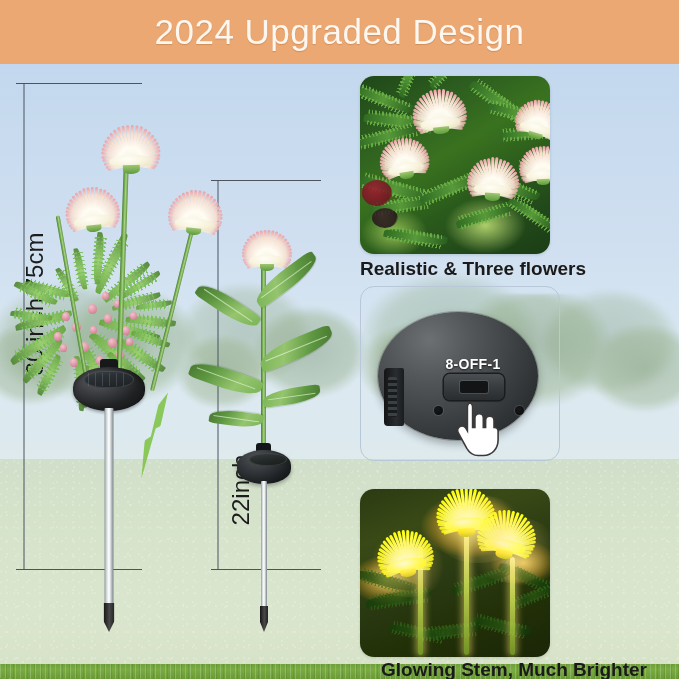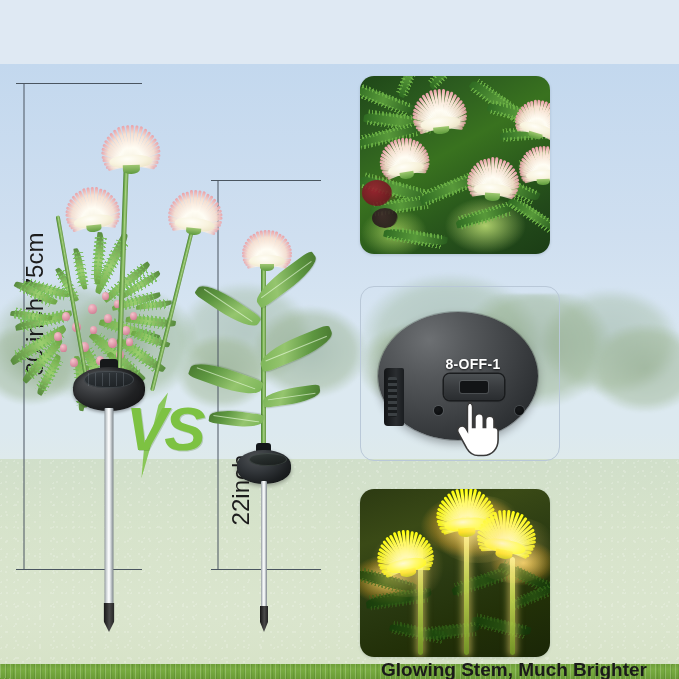--- a/index.html
+++ b/index.html
@@ -351,20 +351,23 @@
   .glow-halo{
     position:absolute; border-radius:50%;
     background:radial-gradient(circle,rgba(255,244,190,.85) 0%,rgba(255,215,110,.45) 40%,rgba(255,190,60,0) 72%);
   }
 </style>
 </head>
 <body>
 
 <div id="stage">
 
+  <div class="banner">
+    <div class="banner-title">2024 Upgraded Design</div>
+  </div>
 
   <div class="scene">
     <div class="treeline2"></div>
     <div class="treeline"></div>
     <div class="lawn"></div>
     <div class="lawn-speck"></div>
     <div class="grass-strip"></div>
   </div>
 
   <div class="ruler" id="ruler-big">
@@ -597,21 +600,20 @@
   <div class="lamp" id="lamp-right">
     <div id="neck-right"></div>
     <div id="head-right">
       <div id="panel-right"></div>
     </div>
     <div class="stake" id="stake-right"></div>
     <div class="stake-tip" id="tip-right"></div>
   </div>
 
   <div class="vs-bolt"></div>
-  <div class="vs">VS</div>
 
   <div class="card" id="card-flowers">
     <div class="card-frame" id="photo-flowers">
         <div class="fern" style="left:-6px;top:6px;width:64px;height:11px;transform:rotate(22deg);"></div>
         <div class="fern" style="left:4px;top:34px;width:72px;height:12px;transform:rotate(8deg);"></div>
         <div class="fern" style="left:-4px;top:62px;width:66px;height:11px;transform:rotate(-14deg);"></div>
         <div class="fern" style="left:0px;top:96px;width:74px;height:13px;transform:rotate(16deg);"></div>
         <div class="fern" style="left:10px;top:128px;width:62px;height:11px;transform:rotate(-8deg);"></div>
         <div class="fern" style="left:112px;top:0px;width:70px;height:12px;transform:rotate(36deg);"></div>
         <div class="fern" style="left:128px;top:24px;width:64px;height:11px;transform:rotate(14deg);"></div>
@@ -802,20 +804,21 @@
               <div class="petal" style="height:20.7px;transform:translateX(-50%) rotate(95.2deg);opacity:0.84;"></div>
               <div class="petal" style="height:19.3px;transform:translateX(-50%) rotate(102.2deg);opacity:0.82;"></div>
             </div>
             <div class="core"></div>
             <div class="calyx"></div>
           </div>
         </div>
         <div style="position:absolute;left:2px;top:104px;width:30px;height:26px;border-radius:50%;background:radial-gradient(circle at 40% 35%,#9a2230 0%,#6d1820 70%,rgba(60,15,20,0) 78%);opacity:.9;"></div>
         <div style="position:absolute;left:12px;top:132px;width:26px;height:20px;border-radius:50%;background:radial-gradient(circle at 40% 35%,#3a2028 0%,#221219 70%,rgba(30,15,20,0) 80%);opacity:.85;"></div>
       </div>
+    <div class="card-caption" style="top:182px;left:-4px;width:300px;text-align:left;padding-left:4px;">Realistic &amp; Three flowers</div>
   </div>
 
   <div class="card" id="card-switch">
     <div class="card-outline"></div>
     <div id="switch-body">
       <div id="switch-tab"></div>
       <div id="switch-label">8-OFF-1</div>
       <div id="switch-rocker"></div>
       <div class="switch-dot" id="switch-dot-l"></div>
       <div class="switch-dot" id="switch-dot-r"></div>

